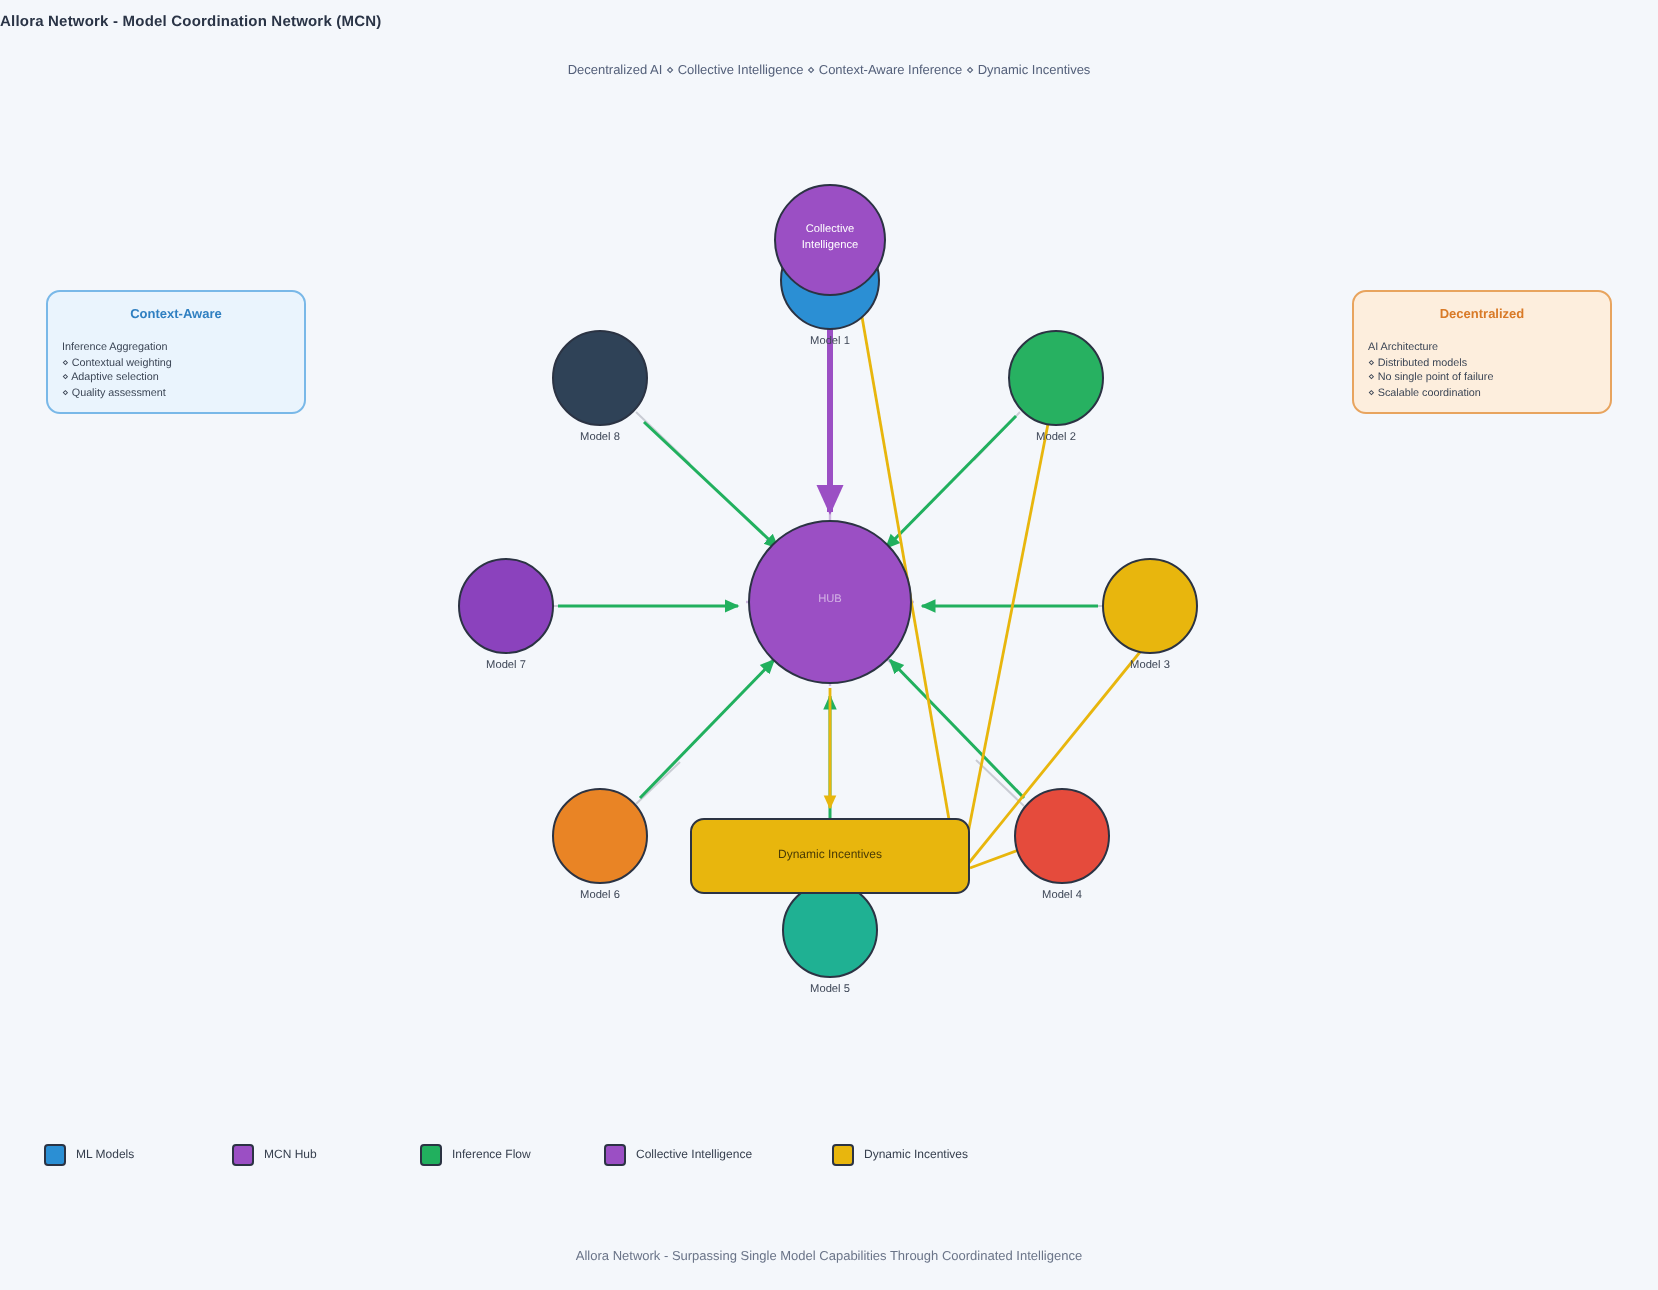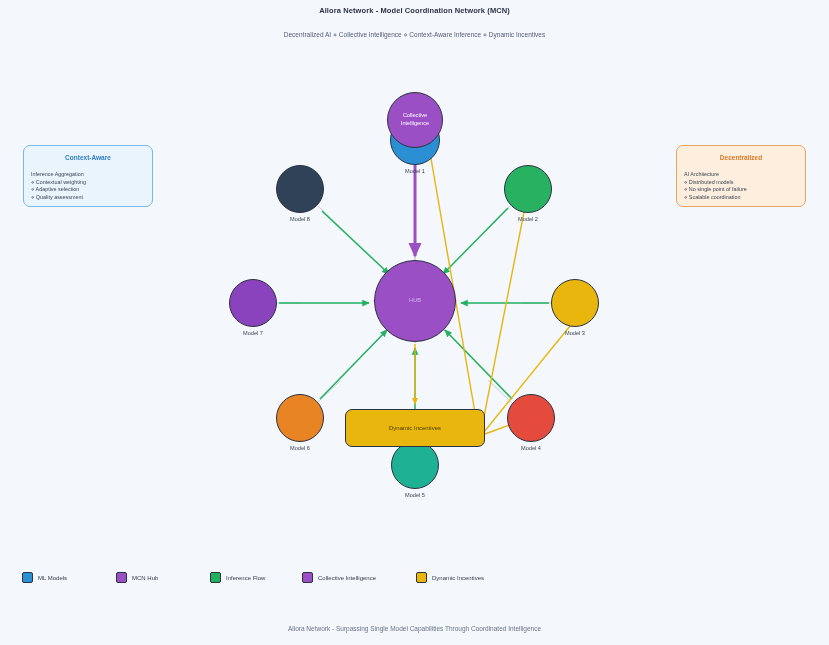--- a/index.html
+++ b/index.html
@@ -14,21 +14,20 @@
   }
   #canvas {
     position: absolute;
     inset: 0;
     width: 829px;
     height: 645px;
   }
   .diagram-title {
     position: absolute;
     top: 6px; left: 0; width: 100%;
-    text-align: center;
     font-size: 7.5px;
     font-weight: bold;
     color: #2a3446;
     letter-spacing: 0.1px;
   }
   .diagram-subtitle {
     position: absolute;
     top: 31px; left: 0; width: 100%;
     text-align: center;
     font-size: 6.5px;

